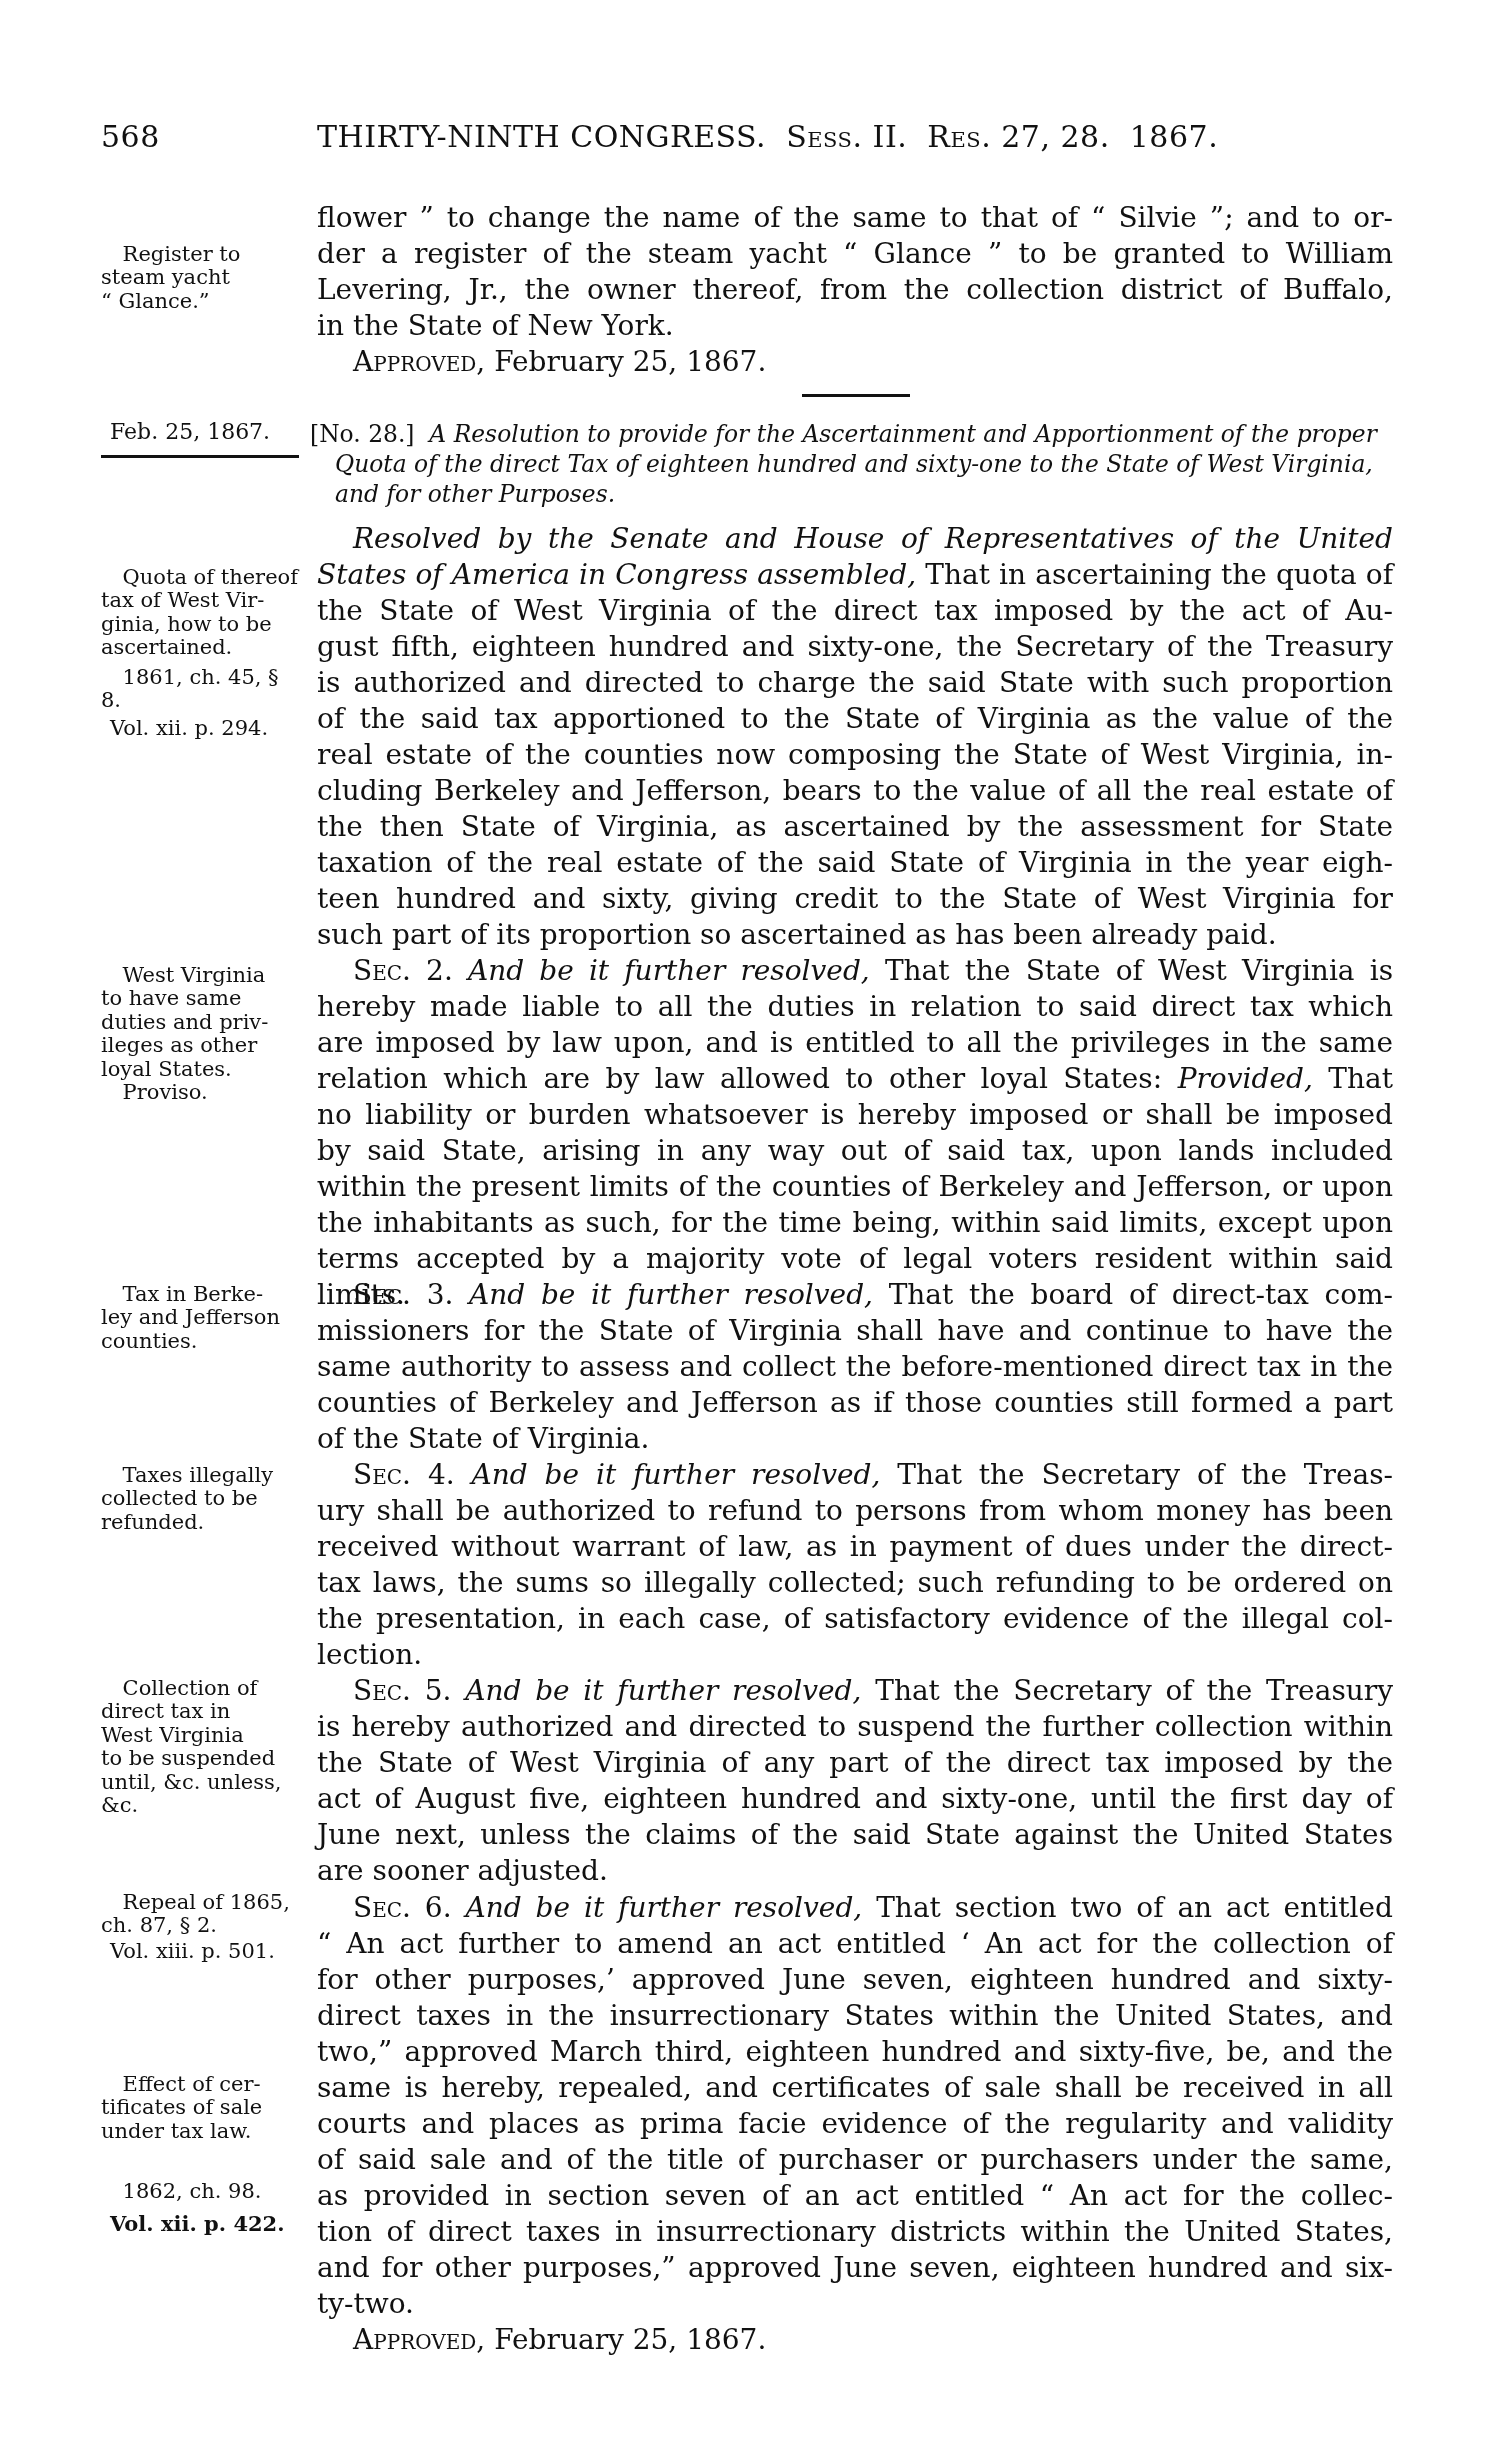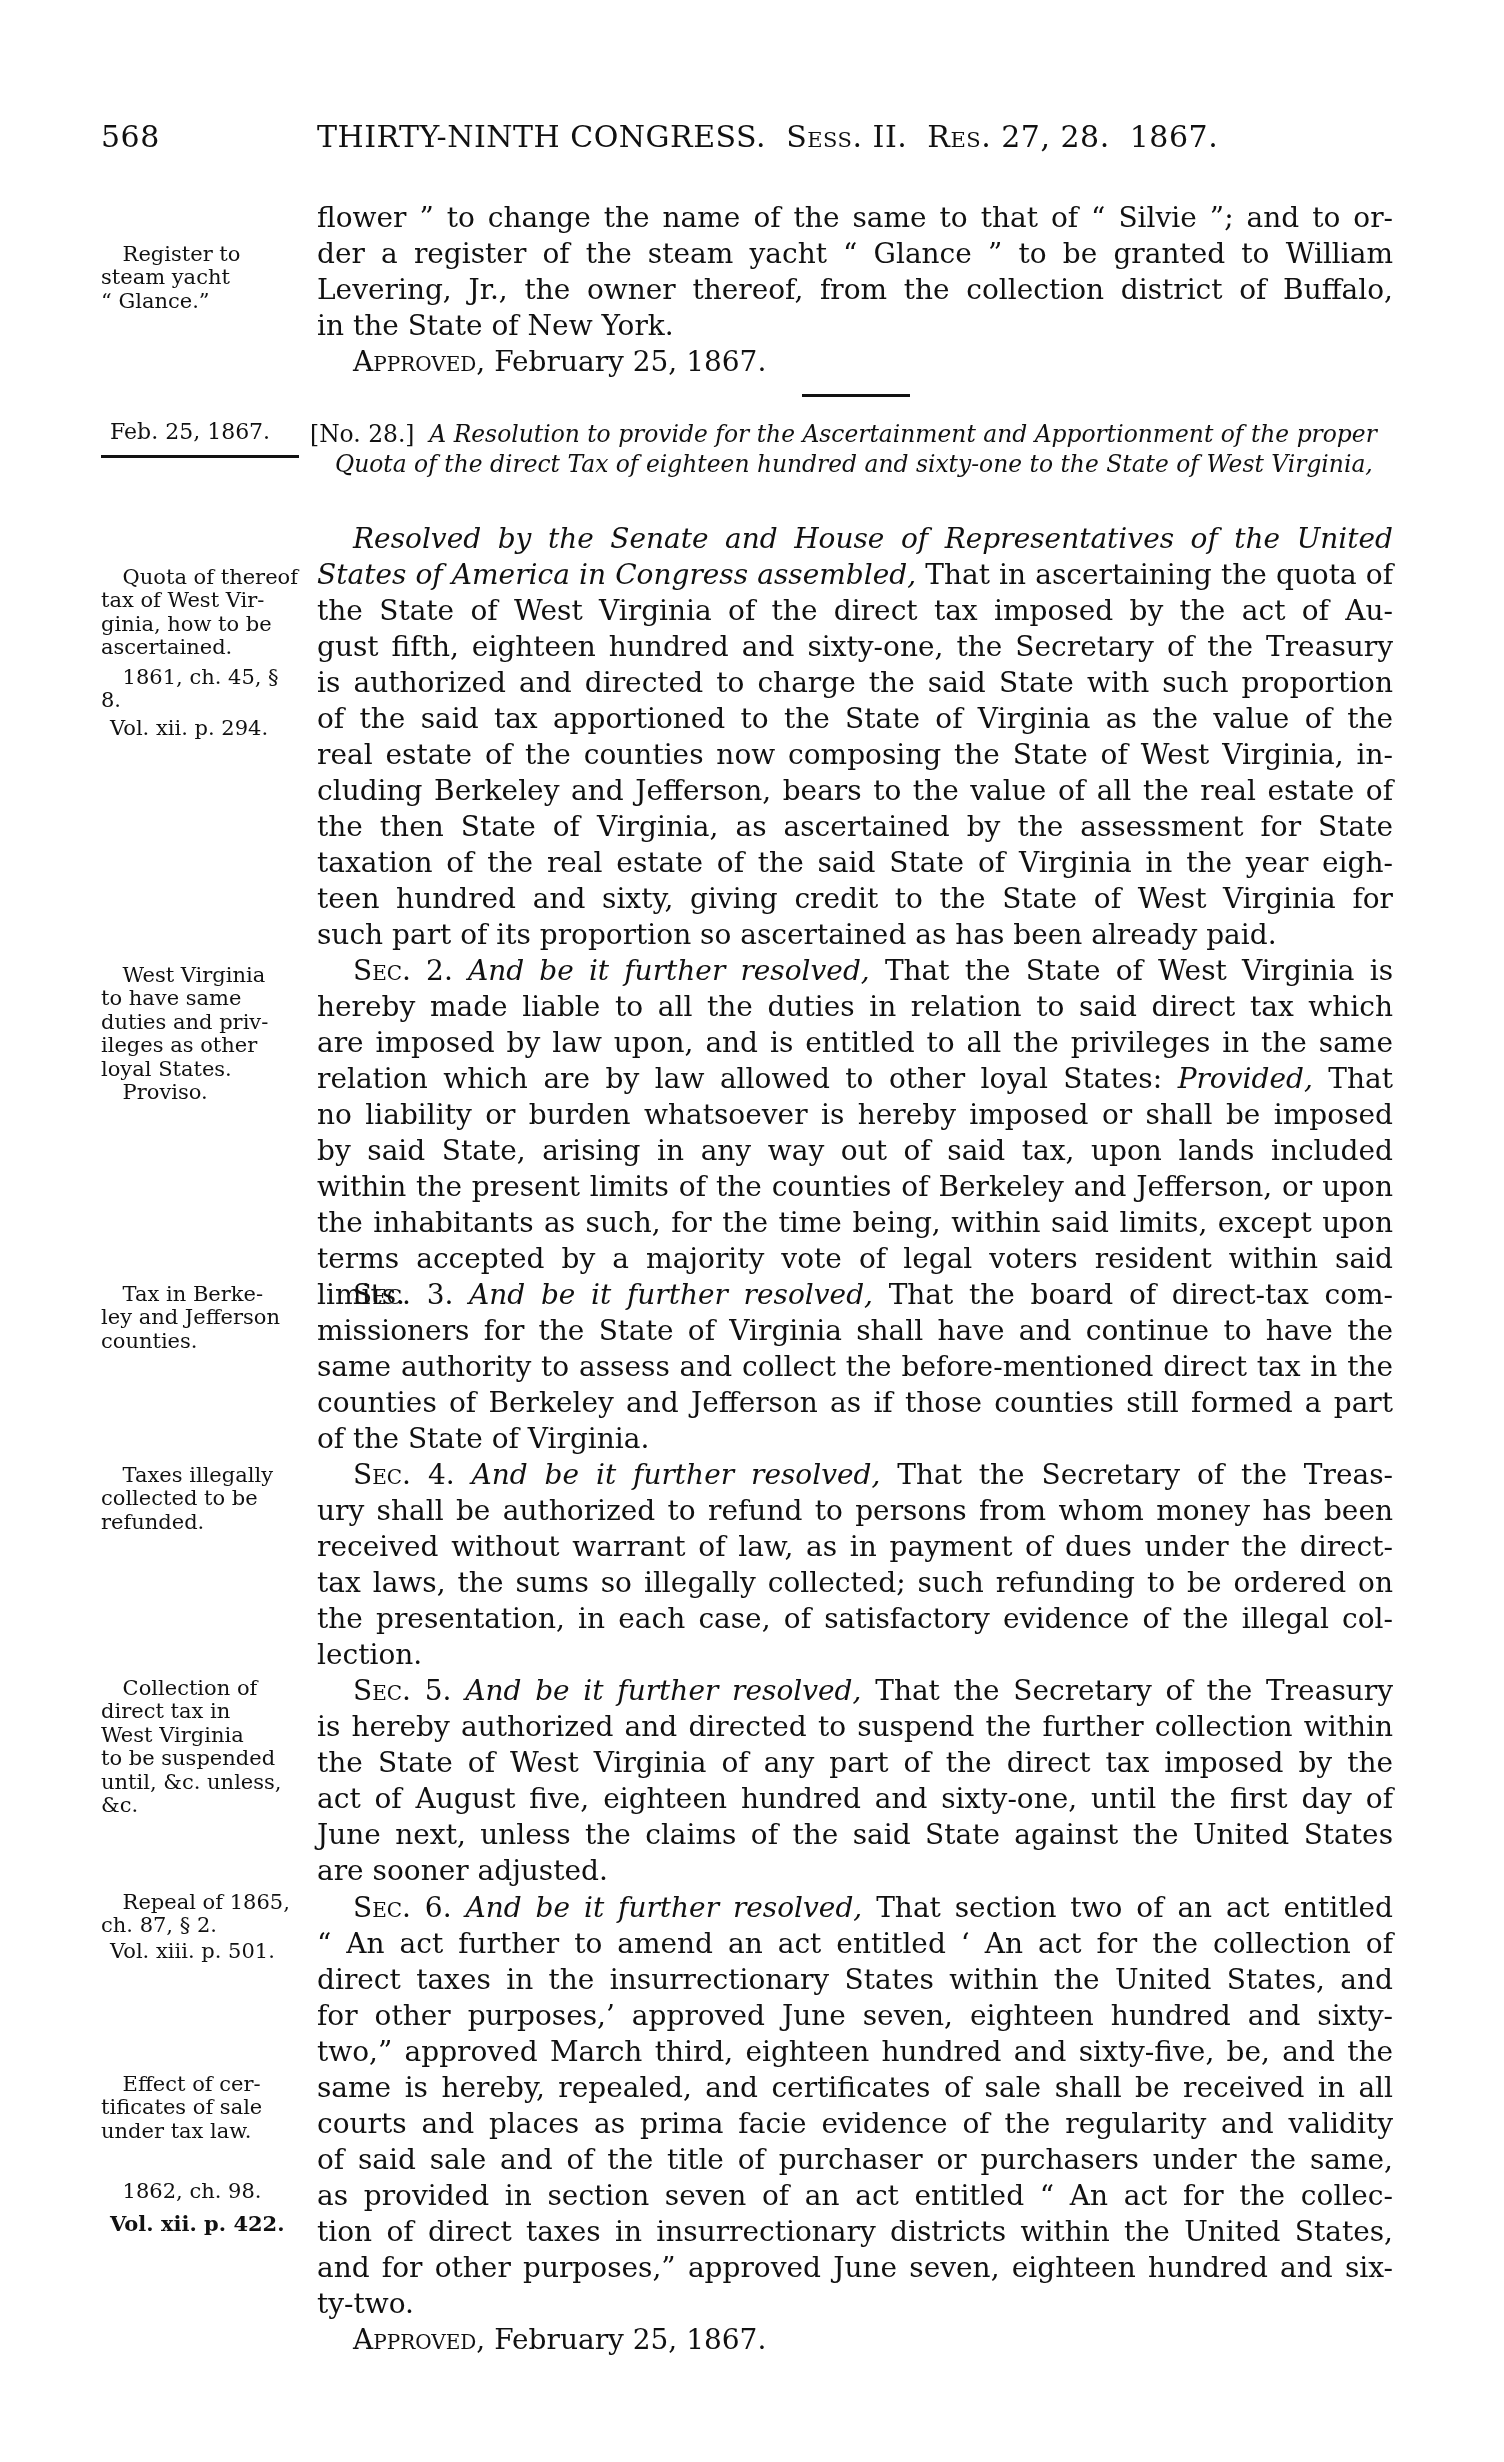--- a/index.html
+++ b/index.html
@@ -61,20 +61,21 @@
 
   <div class="rule" style="left:802px; top:394px; width:108px;"></div>
 
   <div class="res-head" style="top:419px;">
     <span class="res-date">Feb. 25, 1867.</span>
     <div class="res-date-rule"></div>
     <div class="res-title">
       <span class="num">[No. 28.]</span>&nbsp;
       <span class="it">A Resolution to provide for the Ascertainment and Apportionment of the proper</span>
       <span class="it cont">Quota of the direct Tax of eighteen hundred and sixty-one to the State of West Virginia,</span>
+      <span class="it cont">and for other Purposes.</span>
     </div>
   </div>
 
   <div class="body" style="top:521px;">
     <div class="indent it" style="text-align-last: justify;">Resolved by the Senate and House of Representatives of the United</div>
     <div style="text-align-last: justify;"><span class="it">States of America in Congress assembled,</span> <span>That in ascertaining the quota of</span></div>
     <div style="text-align-last: justify;">the State of West Virginia of the direct tax imposed by the act of Au-</div>
     <div style="text-align-last: justify;">gust fifth, eighteen hundred and sixty-one, the Secretary of the Treasury</div>
     <div style="text-align-last: justify;">is authorized and directed to charge the said State with such proportion</div>
     <div style="text-align-last: justify;">of the said tax apportioned to the State of Virginia as the value of the</div>
@@ -161,22 +162,22 @@
     <span class="mn-line">direct tax in</span>
     <span class="mn-line">West Virginia</span>
     <span class="mn-line">to be suspended</span>
     <span class="mn-line">until, &amp;c. unless,</span>
     <span class="mn-line">&amp;c.</span>
   </div>
 
   <div class="body" style="top:1890px;">
     <div class="indent" style="text-align-last: justify;"><span class="sc">Sec. 6.</span> <span class="it">And be it further resolved,</span> <span>That section two of an act entitled</span></div>
     <div style="text-align-last: justify;">“ An act further to amend an act entitled ‘ An act for the collection of</div>
+    <div style="text-align-last: justify;">for other purposes,’ approved June seven, eighteen hundred and sixty-</div>
     <div style="text-align-last: justify;">direct taxes in the insurrectionary States within the United States, and</div>
-    <div style="text-align-last: justify;">for other purposes,’ approved June seven, eighteen hundred and sixty-</div>
     <div style="text-align-last: justify;">two,” approved March third, eighteen hundred and sixty-five, be, and the</div>
     <div style="text-align-last: justify;">same is hereby, repealed, and certificates of sale shall be received in all</div>
     <div style="text-align-last: justify;">courts and places as prima facie evidence of the regularity and validity</div>
     <div style="text-align-last: justify;">of said sale and of the title of purchaser or purchasers under the same,</div>
     <div style="text-align-last: justify;">as provided in section seven of an act entitled “ An act for the collec-</div>
     <div style="text-align-last: justify;">tion of direct taxes in insurrectionary districts within the United States,</div>
     <div style="text-align-last: justify;">and for other purposes,” approved June seven, eighteen hundred and six-</div>
     <div>ty-two.</div>
     <div class="approved">
       <span class="sc">Approved,</span>

